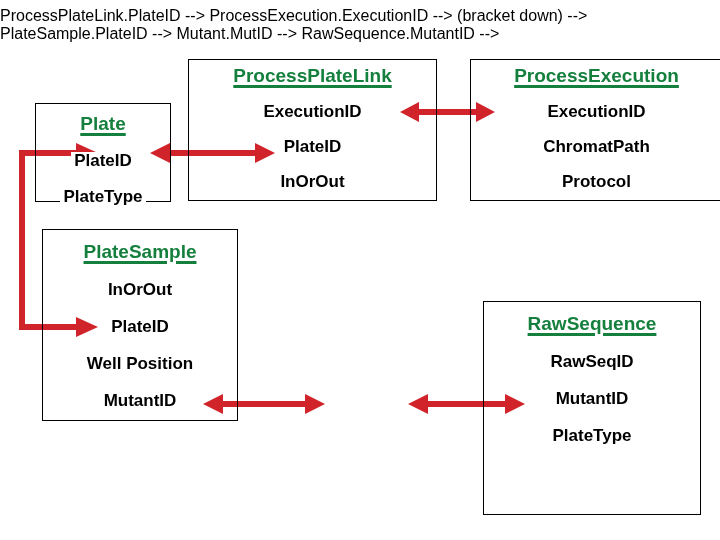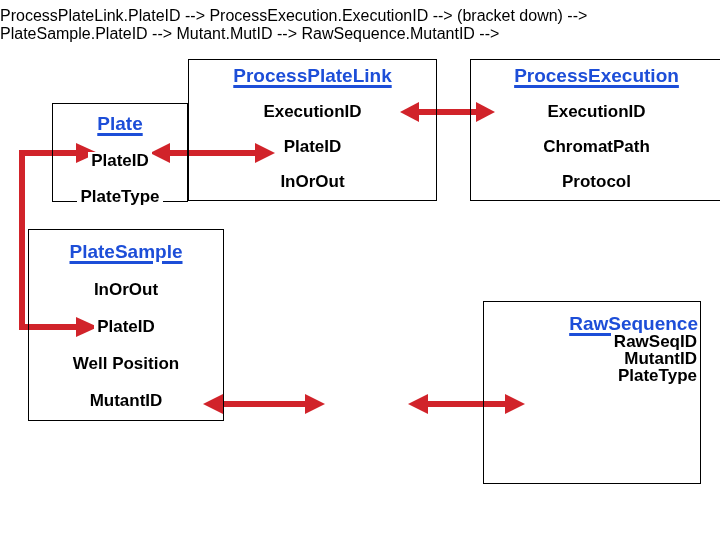--- a/index.html
+++ b/index.html
@@ -25,21 +25,21 @@
     background: transparent;
     display: flex;
     flex-direction: column;
     align-items: center;
     z-index: 2;
   }
   .entity-title {
     font-weight: bold;
     font-size: 19px;
     line-height: 1;
-    color: #1d4ed8;
+    color: #15803d;
     text-decoration: underline;
     text-underline-offset: 3px;
     text-decoration-thickness: 2.5px;
     white-space: nowrap;
     background: #ffffff;
     padding: 0 2px;
   }
   .entity-field {
     font-size: 17px;
     line-height: 1;
@@ -107,21 +107,21 @@
     <svg class="arrow-svg" width="117" height="30" viewBox="0 0 117 30">
       <line x1="16" y1="15" x2="101" y2="15" stroke="#d1232a" stroke-width="6"></line>
       <polygon points="0,15 20,5 20,25" fill="#d1232a"></polygon>
       <polygon points="117,15 97,5 97,25" fill="#d1232a"></polygon>
     </svg>
   </div>
 
   
 
   
-  <div class="entity" style="left:52px; top:96px; width:136px; height:99px; padding-top:10px; gap:19px;">
+  <div class="entity" style="left:35px; top:96px; width:136px; height:99px; padding-top:10px; gap:19px;">
     <div class="entity-title">Plate</div>
     <div class="entity-field">PlateID</div>
     <div class="entity-field">PlateType</div>
   </div>
 
   
   <div class="entity" style="left:188px; top:52px; width:249px; height:142px; padding-top:6px; gap:18px;">
     <div class="entity-title">ProcessPlateLink</div>
     <div class="entity-field">ExecutionID</div>
     <div class="entity-field">PlateID</div>
@@ -130,31 +130,31 @@
 
   
   <div class="entity" style="left:470px; top:52px; width:253px; height:142px; padding-top:6px; gap:18px;">
     <div class="entity-title">ProcessExecution</div>
     <div class="entity-field">ExecutionID</div>
     <div class="entity-field">ChromatPath</div>
     <div class="entity-field">Protocol</div>
   </div>
 
   
-  <div class="entity" style="left:28px; top:222px; width:196px; height:192px; padding-top:12px; gap:20px;">
+  <div class="entity" style="left:42px; top:222px; width:196px; height:192px; padding-top:12px; gap:20px;">
     <div class="entity-title">PlateSample</div>
     <div class="entity-field">InOrOut</div>
     <div class="entity-field">PlateID</div>
     <div class="entity-field">Well Position</div>
     <div class="entity-field">MutantID</div>
   </div>
 
   
 
   
-  <div class="entity" style="left:483px; top:294px; width:218px; height:183px; padding-top:12px; align-items:flex-end;">
+  <div class="entity" style="left:483px; top:294px; width:218px; height:214px; padding-top:12px; gap:20px;">
     <div class="entity-title">RawSequence</div>
     <div class="entity-field">RawSeqID</div>
     <div class="entity-field">MutantID</div>
     <div class="entity-field">PlateType</div>
   </div>
 
 </div>
 
 </body></html>

